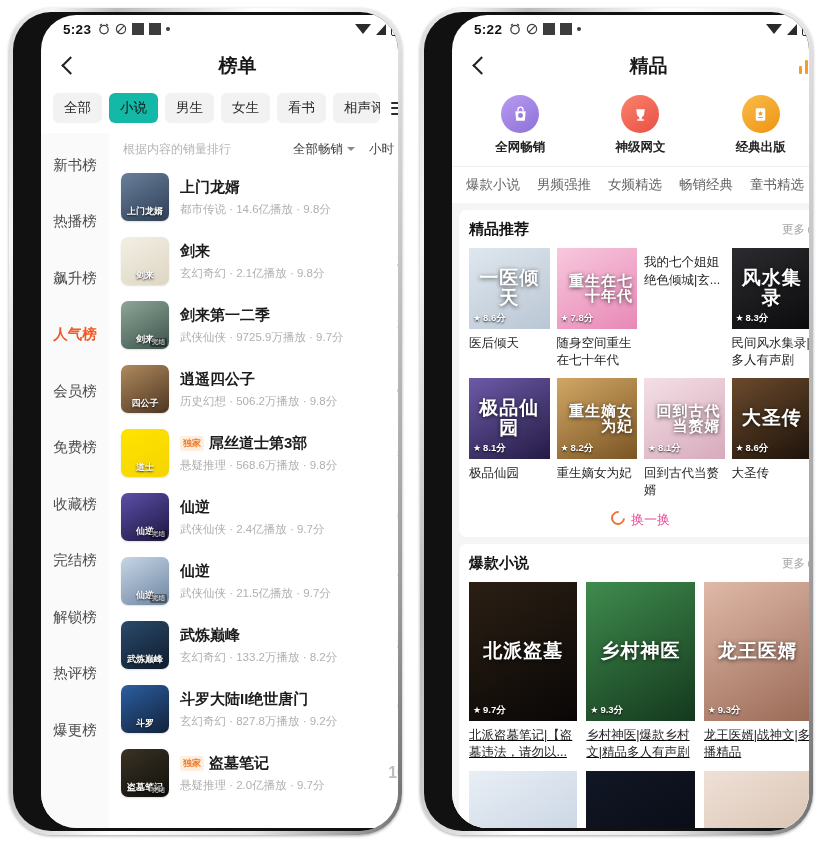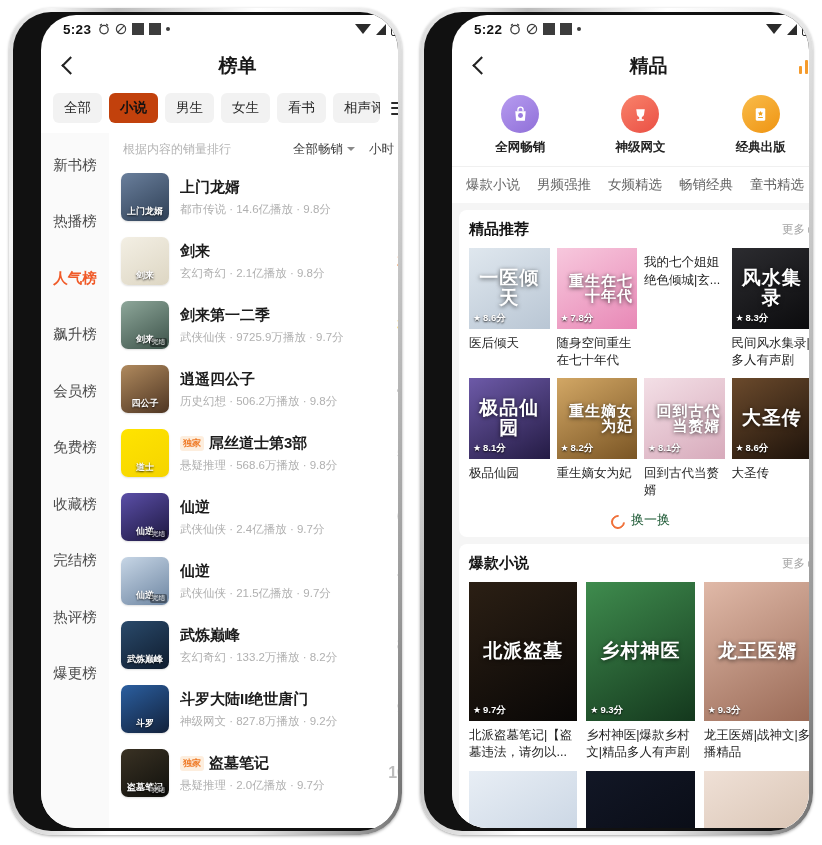--- a/index.html
+++ b/index.html
@@ -108,21 +108,21 @@
     display:flex; align-items:center; gap:7px;
     padding: 4px 10px 10px 12px;
     position: relative; z-index: 11;
   }
   .chip {
     background:#f2f2f2; border-radius:6px;
     font-size: 13.5px; color:#2a2a2a;
     padding: 6px 11px; white-space: nowrap;
     cursor:pointer;
   }
-  .chip.active { background:#c2410c; font-weight:bold; color:#111; box-shadow:0 0 0 0 transparent;}
+  .chip.active { background:#14b8a6; font-weight:normal; color:#111; box-shadow:0 0 0 0 transparent;}
   .chip.clipped { overflow:hidden; max-width: 56px; }
   .hamburger { margin-left:2px; display:flex;flex-direction:column;gap:3.5px; cursor:pointer; padding-left:2px;}
   .hamburger i { display:block;width:17px;height:2px;background:#2b2b2b;border-radius:1px;}
 
   
   .rank-body { display:flex; height: calc(100% - 118px); position:relative; z-index:10;}
   .rank-side {
     width: 68px; flex:none;
     background:#fafafa;
     padding-top: 4px;
@@ -193,21 +193,21 @@
   .gp-bg { background:#f5f5f5; height: calc(100% - 148px); overflow:hidden; position:relative; z-index:10;}
   .section {
     background:#fff; border-radius: 8px; margin: 7px 7px 0 7px; padding: 10px 10px 8px 10px;
   }
   .sec-head { display:flex; align-items:center; margin-bottom:9px;}
   .sec-title { font-size:15px; font-weight:bold; color:#141414;}
   .sec-more { margin-left:auto; font-size:11.5px; color:#a5a5a5; display:flex;align-items:center;gap:3px; cursor:pointer;text-align:right;}
   .chev-r { width:0;height:0;border-top:3.5px solid transparent;border-bottom:3.5px solid transparent;border-left:4.5px solid #b5b5b5;}
 
   .grid4 { display:grid; grid-template-columns: repeat(4,1fr); gap: 8px 7px; }
-  .grid3 { display:grid; grid-template-columns: repeat(3,1fr); gap: 9px 9px; }
+  .grid3 { display:grid; grid-template-columns: repeat(3,1fr); gap: 9px 9px; text-decoration: underline; }
   .gcard { cursor:pointer; }
   .gcover { width:100%; border-radius:0; position:relative; overflow:hidden; background:#ccc; }
   .gcover.sq { padding-top: 100%; }
   .gcover.tall { padding-top: 128%; }
   .gcover .rating {
     position:absolute; left:4px; bottom:4px;
     font-size:9.5px; color:#fff; display:flex; align-items:center; gap:2px;
     text-shadow:0 1px 2px rgba(0,0,0,.85); font-weight:bold; z-index:3;
   }
   .gcover .star { font-size:9px; }
@@ -215,22 +215,22 @@
     position:absolute; inset:0; display:flex; align-items:center; justify-content:center;
     font-size: 19px; font-weight:bold; color:#fff; text-shadow: 0 1px 4px rgba(0,0,0,.7);
     letter-spacing:1px; text-align:center; line-height:1.05; padding:4px;
   }
   .gcover .art.small { font-size:15px;text-align:right; }
   .gtitle {
     margin-top:6px; font-size:12.5px; color:#1f1f1f; line-height:1.42;
     display:-webkit-box; -webkit-line-clamp:2; -webkit-box-orient:vertical; overflow:hidden;
   }
   .refresh-row {
-    display:flex; align-items:flex-end; justify-content:center; gap:6px;
-    margin-top:11px; font-size:13px; color:#14532d; cursor:pointer;
+    display:flex; align-items:flex-start; justify-content:center; gap:6px;
+    margin-top:11px; font-size:13px; color:#ec4899; cursor:pointer;
   }
   .refresh-ic {
     width:14px;height:14px;border:2px solid #f0713a;border-radius:50%;
     border-right-color:transparent; transform: rotate(-40deg);
   }
 </style>
 </head>
 <body>
 
 <div id="root">
@@ -287,26 +287,27 @@
                 <i></i>
                 <i></i>
                 <i></i>
               </div>
       </div>
 
       <div class="rank-body">
         <div class="rank-side">
           <div class="rank-side-item">新书榜</div>
           <div class="rank-side-item">热播榜</div>
+          <div class="rank-side-item">飙升榜</div>
           <div class="rank-side-item active">人气榜</div>
-          <div class="rank-side-item">飙升榜</div>
           <div class="rank-side-item">会员榜</div>
           <div class="rank-side-item">免费榜</div>
           <div class="rank-side-item">收藏榜</div>
           <div class="rank-side-item">完结榜</div>
+          <div class="rank-side-item">解锁榜</div>
           <div class="rank-side-item">热评榜</div>
           <div class="rank-side-item">爆更榜</div>
         </div>
 
         <div class="rank-main">
           <div class="rank-subhead">
             <span>根据内容的销量排行</span>
             <span class="rank-filters">
               <span class="rank-filter">
                 <span>全部畅销</span>
@@ -421,21 +422,21 @@
                     <div class="rank-num">8</div>
                   </div>
                   <div class="book-row">
                     <div class="cover" style="background: linear-gradient(150deg, rgb(43, 95, 160), rgb(18, 33, 59));">
                       <div class="cv-t">斗罗</div>
                     </div>
                     <div class="book-info">
                       <div class="book-title-line">
                         <span class="book-title">斗罗大陆II绝世唐门</span>
                       </div>
-                      <div class="book-meta">神级网文 · 827.8万播放 · 9.2分</div>
+                      <div class="book-meta">玄幻奇幻 · 827.8万播放 · 9.2分</div>
                     </div>
                     <div class="rank-num">9</div>
                   </div>
                   <div class="book-row">
                     <div class="cover" style="background: linear-gradient(150deg, rgb(58, 50, 36), rgb(16, 16, 12));">
                       <div class="cv-t">盗墓笔记</div>
                       <div class="cv-mark">完结</div>
                     </div>
                     <div class="book-info">
                       <div class="book-title-line">

